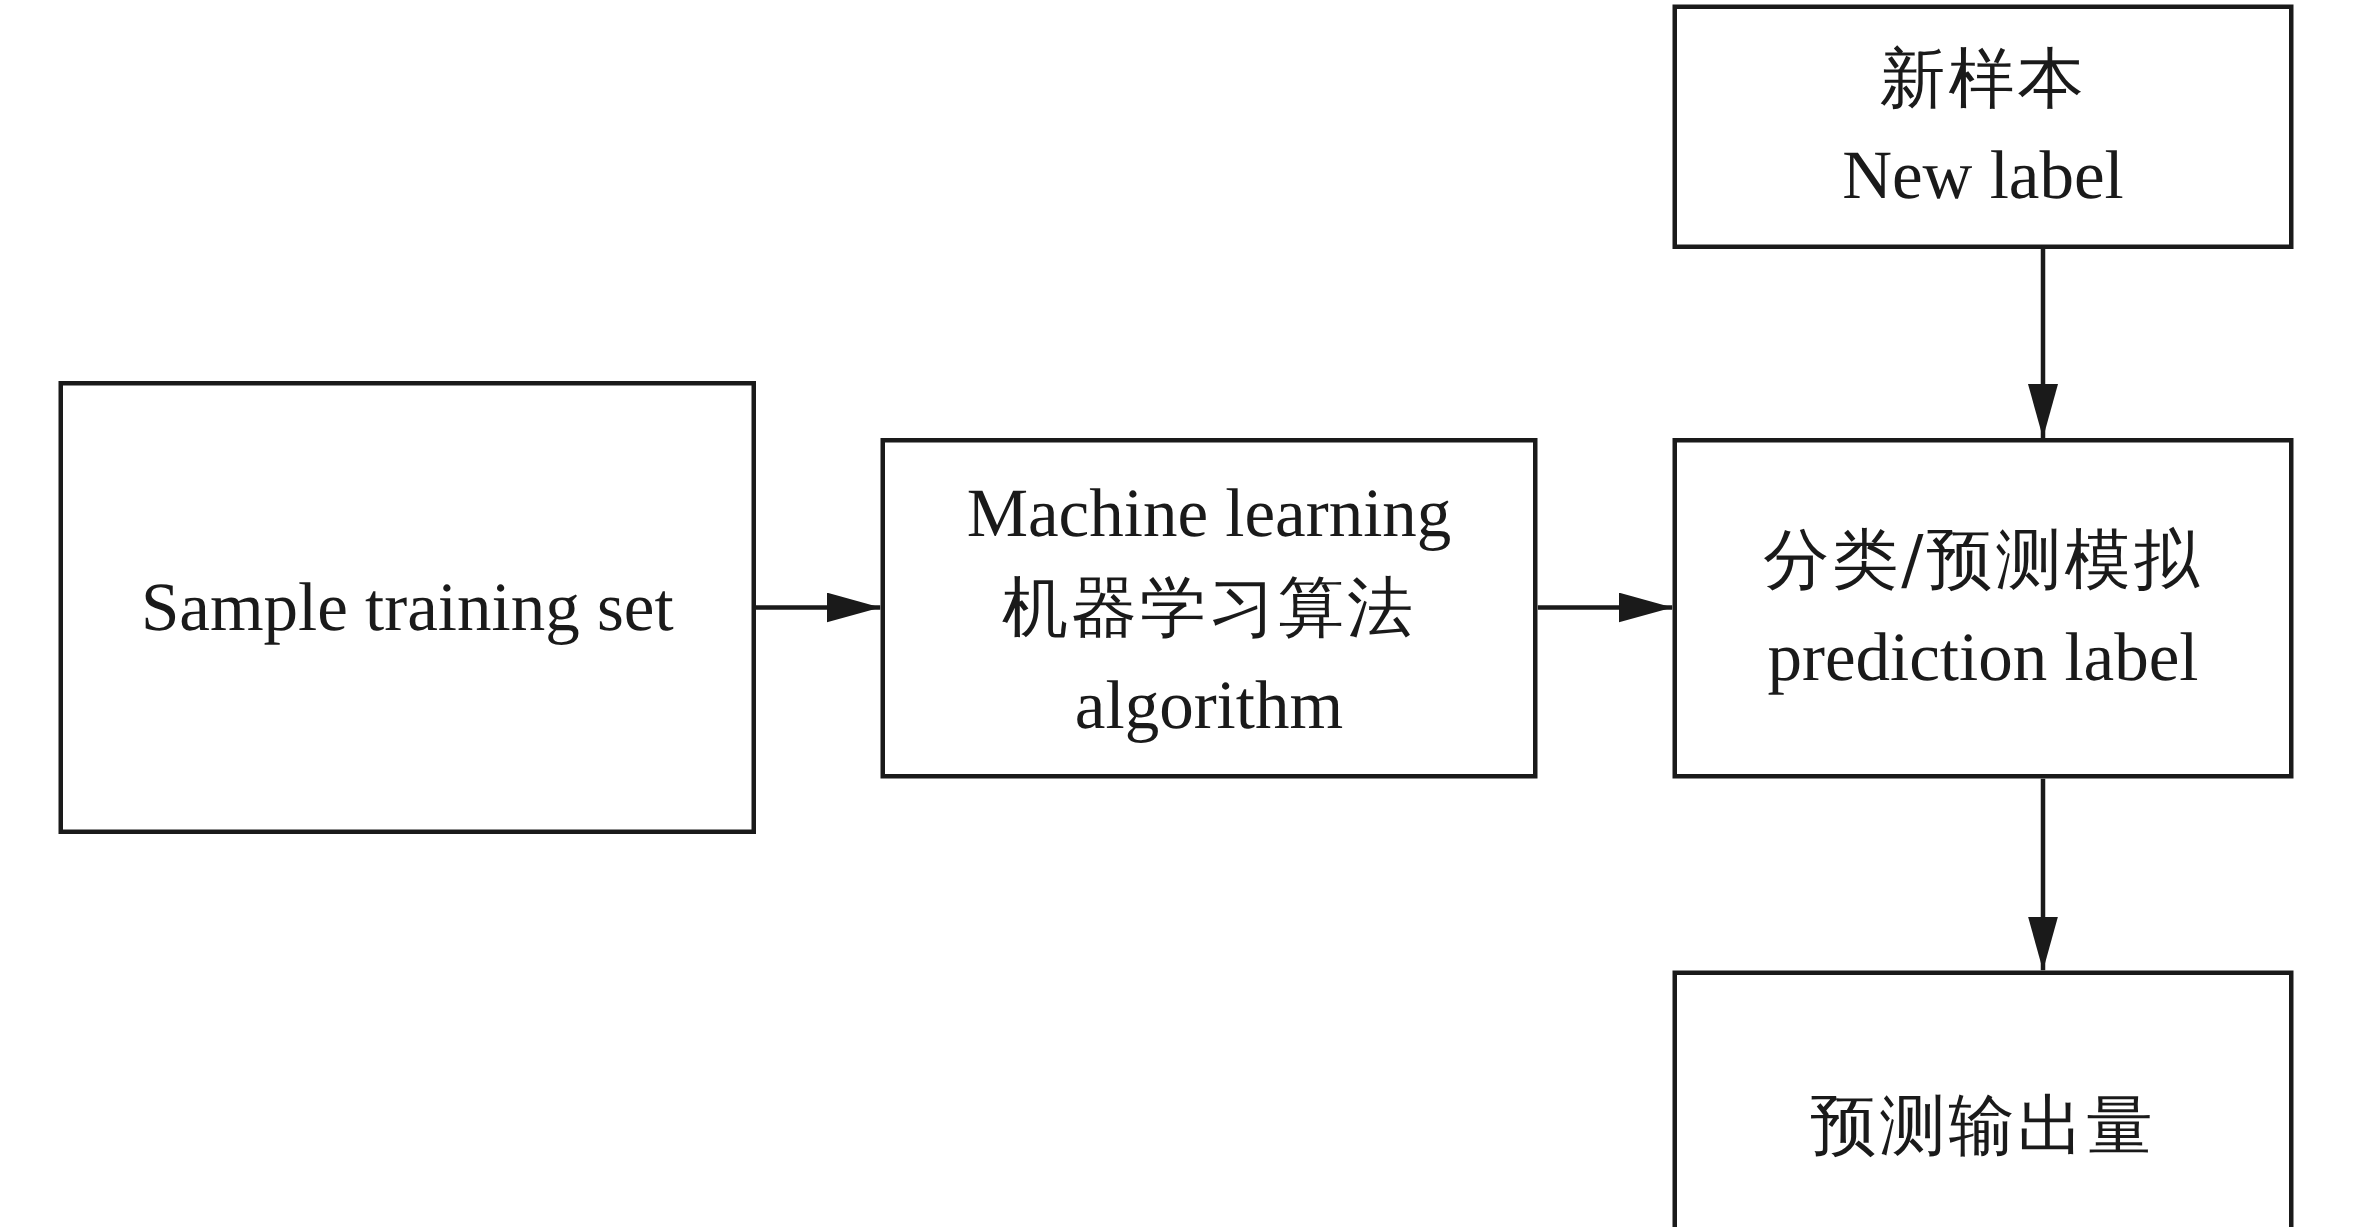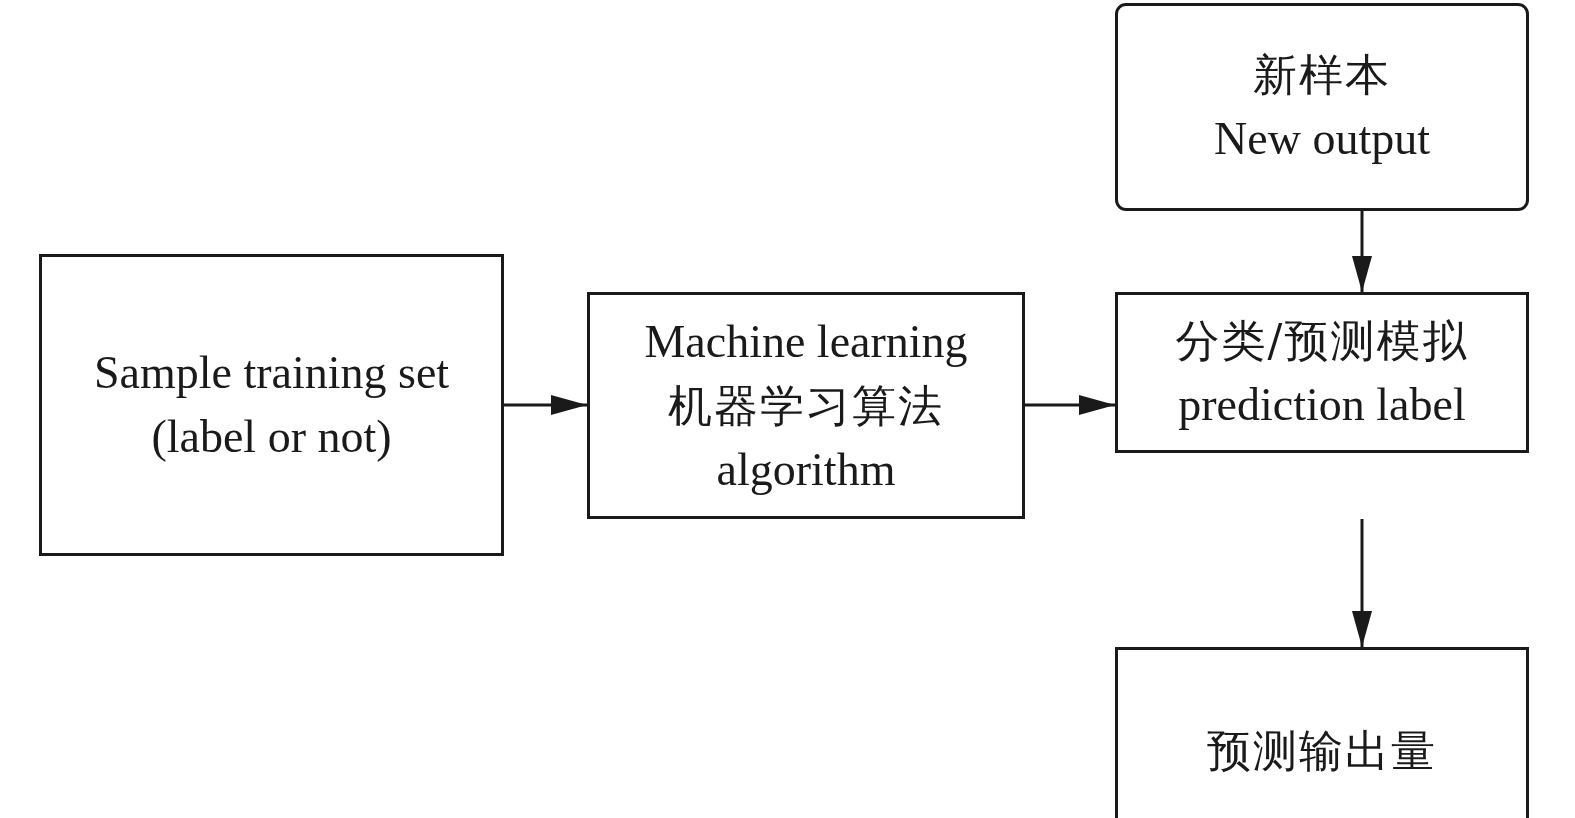--- a/index.html
+++ b/index.html
@@ -32,22 +32,22 @@
       line-height: 64px;
       white-space: nowrap;
     }
     .node .line.zh {
       font-family: "DejaVu Serif", "Liberation Serif", serif;
       font-size: 44px;
       letter-spacing: 2px;
     }
     #node-training { left: 39px;   top: 254px; width: 465px; height: 302px; }
     #node-algorithm { left: 587px; top: 292px; width: 438px; height: 227px; }
-    #node-new-sample { left: 1115px; top: 3px; width: 414px; height: 208px; border-radius: 11px; }
-    #node-model { left: 1115px; top: 292px; width: 414px; height: 161px; }
+    #node-new-sample { left: 1115px; top: 3px; width: 414px; height: 163px; }
+    #node-model { left: 1115px; top: 292px; width: 414px; height: 227px; }
     #node-output { left: 1115px; top: 647px; width: 414px; height: 207px; }
 
     svg.edges {
       position: absolute;
       left: 0;
       top: 0;
       width: 1575px;
       height: 818px;
       pointer-events: none;
     }
@@ -65,32 +65,31 @@
     </marker>
   </defs>
   <line x1="504" y1="405" x2="587" y2="405" stroke="#1a1a1a" stroke-width="3" marker-end="url(#arrowhead-lg)"></line>
   <line x1="1025" y1="405" x2="1115" y2="405" stroke="#1a1a1a" stroke-width="3" marker-end="url(#arrowhead-lg)"></line>
   <line x1="1362" y1="166" x2="1362" y2="292" stroke="#1a1a1a" stroke-width="3" marker-end="url(#arrowhead-lg)"></line>
   <line x1="1362" y1="519" x2="1362" y2="647" stroke="#1a1a1a" stroke-width="3" marker-end="url(#arrowhead-lg)"></line>
 </svg>
 
 <div class="node" id="node-training">
   <span class="line">Sample training set</span>
-  <span class="line">(label or not)</span>
 </div>
 
 <div class="node" id="node-algorithm">
   <span class="line">Machine learning</span>
   <span class="line zh">机器学习算法</span>
   <span class="line">algorithm</span>
 </div>
 
 <div class="node" id="node-new-sample">
   <span class="line zh">新样本</span>
-  <span class="line">New output</span>
+  <span class="line">New label</span>
 </div>
 
 <div class="node" id="node-model">
   <span class="line zh">分类/预测模拟</span>
   <span class="line">prediction label</span>
 </div>
 
 <div class="node" id="node-output">
   <span class="line zh">预测输出量</span>
 </div>

